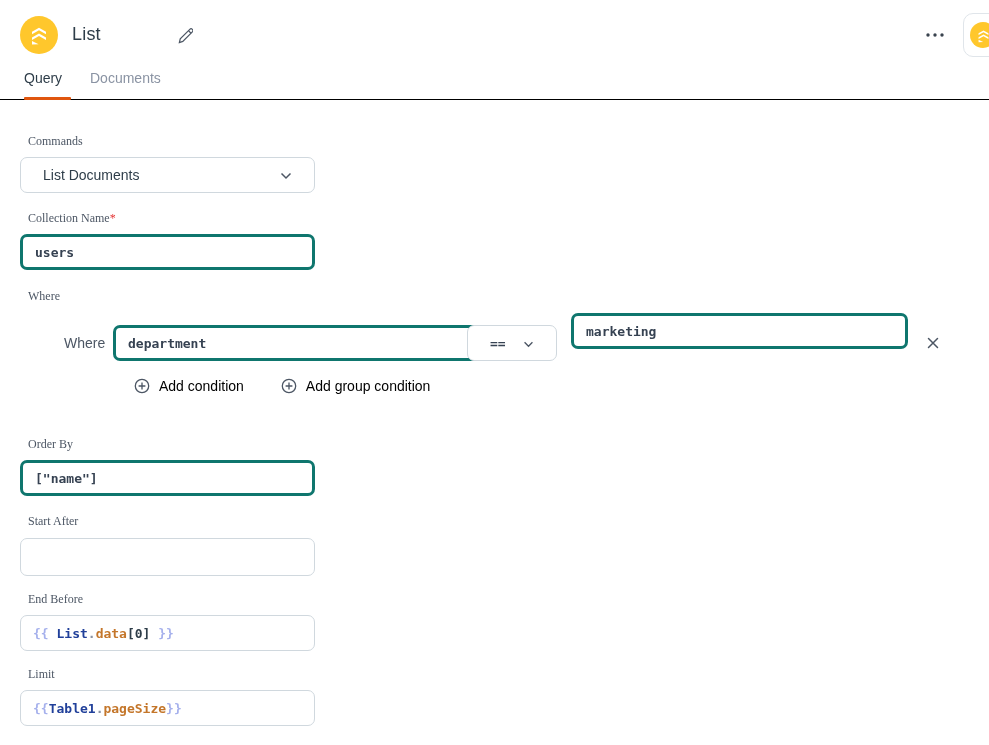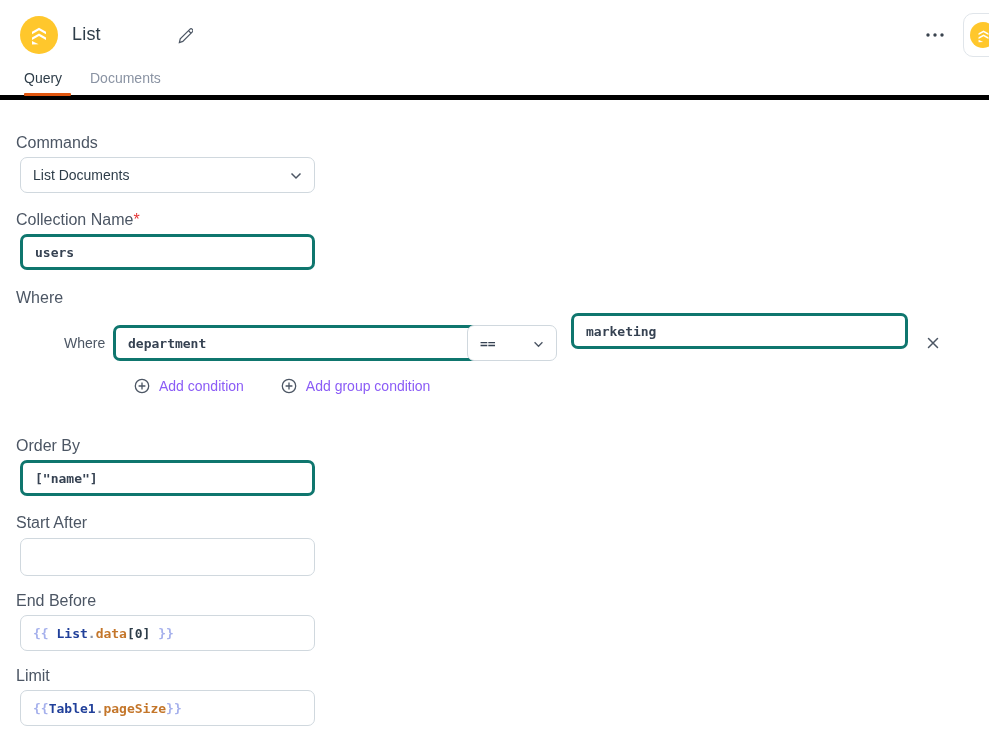--- a/index.html
+++ b/index.html
@@ -35,68 +35,68 @@
     display:flex; align-items:center; padding-left:6px; cursor:pointer;
   }
   .mini-logo {
     width:26px; height:26px; border-radius:50%; background:#FFC72C;
     display:flex; align-items:center; justify-content:center; flex:0 0 auto;
   }
 
   
   .tabbar {
     position:absolute; left:0; top:56px; width:989px; height:44px;
-    border-bottom:5px solid #000000;
+    border-bottom:1px solid #000000;
   }
   .tab { position:absolute; top:0; height:43px; display:flex; align-items:center;
          font-size:14px; cursor:pointer; }
   .tab-query { left:24px; color:#2E3D49; font-weight:500; }
   .tab-settings { left:90px; color:#8A93A3; }
   .tab-underline {
     position:absolute; left:24px; bottom:-1px; width:47px; height:3px;
     background:#E0560F; border-radius:1px;
   }
   .doc-link {
     position:absolute; right:7px; top:0; height:43px;
     display:flex; align-items:center; gap:7px;
     font-size:13px; color:#39434E; cursor:pointer;
   }
 
   
-  .flabel { position:absolute; left:16px; font-size:16px; color:#4C5664; }
+  .flabel { position:absolute; left:28px; font-size:12px; color:#4C5664;font-family:Liberation Serif, serif; }
   .req { color:#E53535; }
 
   .text-input {
     position:absolute; height:36px; border:3px solid #0f766e; border-radius:7px;
     padding:0 12px; background:#fff; outline:none;
     font-family:"DejaVu Sans Mono","Liberation Mono",monospace;
     font-size:13px; font-weight:700; color:#364252;
   }
   .selectbox {
     position:absolute; height:36px; border:1px solid #D0D8DE; border-radius:7px;
     background:#fff; display:flex; align-items:center; justify-content:space-between;
-    padding:0 12px; cursor:pointer;
+    padding:0 22px; cursor:pointer;
   }
   .select-value { font-size:14px; color:#2E3D49; }
   .select-value.mono {
     font-family:"DejaVu Sans Mono","Liberation Mono",monospace;
     font-size:13px; font-weight:700; color:#364252;
   }
   .chev { color:#4C5664; flex:0 0 auto; }
 
   .where-mini-label { position:absolute; left:64px; top:335px; font-size:14px; color:#4C5664; }
   .x-btn {
     position:absolute; left:921px; top:331px; width:24px; height:24px;
     display:flex; align-items:center; justify-content:center; cursor:pointer; color:#4C5664;
   }
 
   .add-row { position:absolute; left:134px; top:378px; display:flex; align-items:center; }
   .add-btn {
     display:flex; align-items:center; gap:9px;
-    font-size:14px; font-weight:500; color:#8b5cf6; cursor:pointer;
+    font-size:14px; font-weight:500; color:#000000; cursor:pointer;
   }
   .add-btn + .add-btn { margin-left:37px; }
   .plus-ico { color:#4C5664; display:flex; }
 
   
   .code-box {
     position:absolute; height:36px; border:1px solid #D0D8DE; border-radius:7px;
     background:#fff; display:flex; align-items:center; padding:0 12px;
     font-family:"DejaVu Sans Mono","Liberation Mono",monospace;
     font-size:13px; font-weight:700; white-space:pre; cursor:text;

